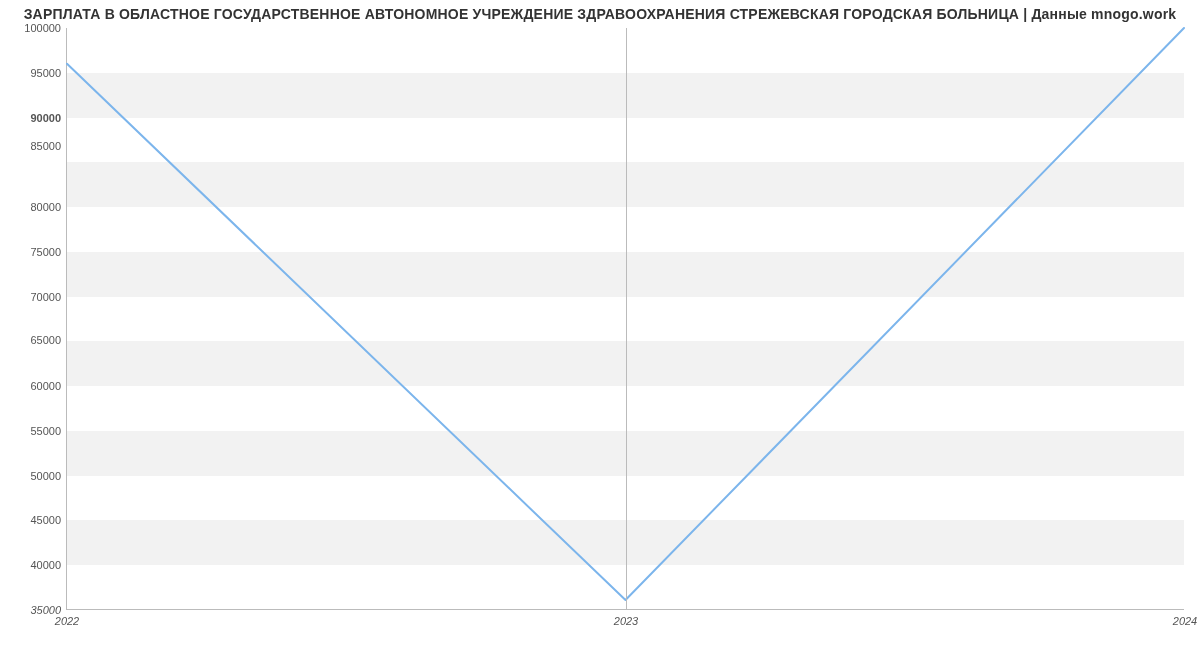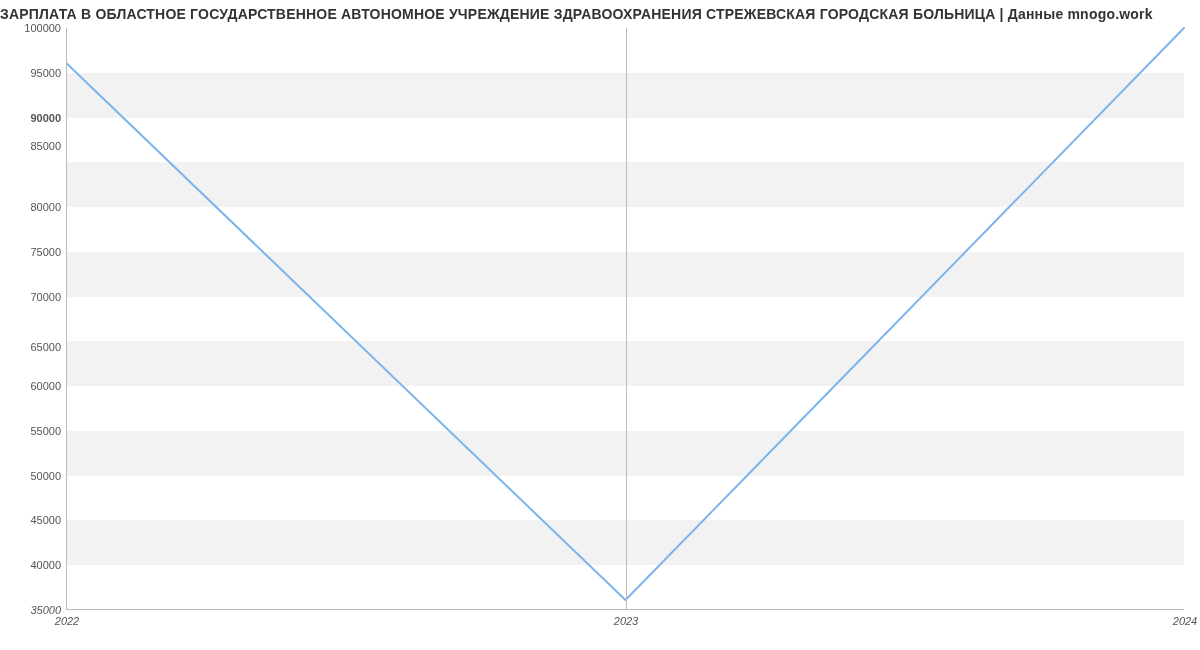--- a/index.html
+++ b/index.html
@@ -14,20 +14,21 @@
   .chart-wrap {
     position: relative;
     width: 1200px;
     height: 650px;
   }
   .title {
     position: absolute;
     top: 6px;
     left: 0;
     width: 1200px;
+    text-align: center;
     font-size: 14px;
     font-weight: 600;
     color: #333333;
     letter-spacing: 0.2px;
   }
   .plot {
     position: absolute;
     left: 66px;   
     top: 28px;
     width: 1118px; 
@@ -99,21 +100,21 @@
       <div class="band" style="top: 492.462px; height: 44.7692px;"></div>
     <svg class="line-svg" id="line-svg" viewBox="0 0 1118 582" preserveAspectRatio="none">
       <path id="series-path" class="series-path" d="M0 35.81538461538457 L559 573.0461538461539 L1118 0"></path>
     </svg>
   <div class="y-label" style="top: 582px; font-style: italic;">35000</div>
       <div class="y-label" style="top: 537.231px;">40000</div>
       <div class="y-label" style="top: 492.462px;">45000</div>
       <div class="y-label" style="top: 447.692px;">50000</div>
       <div class="y-label" style="top: 402.923px;">55000</div>
       <div class="y-label" style="top: 358.154px;">60000</div>
-      <div class="y-label" style="top: 319px;">65000</div>
+      <div class="y-label" style="top: 312px;">65000</div>
       <div class="y-label" style="top: 268.615px;">70000</div>
       <div class="y-label" style="top: 223.846px;">75000</div>
       <div class="y-label" style="top: 179.077px;">80000</div>
       <div class="y-label" style="top: 118px; margin-left: 14px;">85000</div>
       <div class="y-label" style="top: 89.5385px; font-weight: bold;">90000</div>
       <div class="y-label" style="top: 44.7692px;">95000</div>
       <div class="y-label" style="top: 0px;">100000</div>
       <div class="x-label" style="left: 0px;">2022</div>
       <div class="vline" style="left: 559px;"></div>
       <div class="x-label" style="left: 559px; text-align: center;">2023</div>

